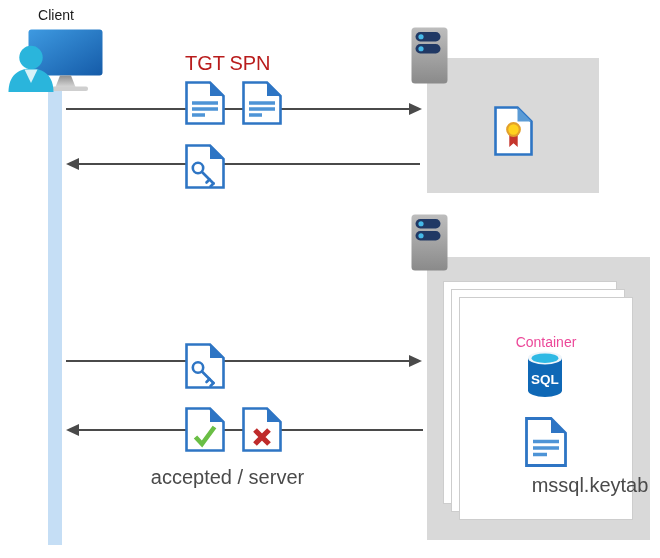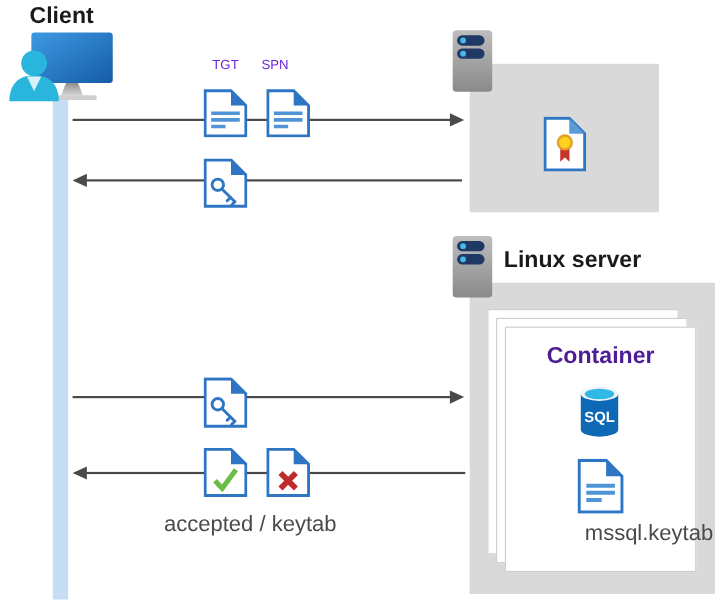--- a/index.html
+++ b/index.html
@@ -2,22 +2,22 @@
 <html><head>
 <meta charset="utf-8">
 <style>
   html,body{margin:0;padding:0;background:#fff;}
   .canvas{
     position:relative;width:660px;height:558px;background:#ffffff;overflow:hidden;
     font-family:"Liberation Sans", sans-serif;
   }
   .abs{position:absolute;}
   
-  .node-title{font-weight:bold;font-size:21px;color:#1a1a1a;line-height:26px;}
-  .msg-label{font-size:12px;color:#6d28d9;}
+  .node-title{font-weight:normal;font-size:14px;color:#1a1a1a;line-height:26px;}
+  .msg-label{font-size:20px;color:#b91c1c;}
   .sub-label{font-size:20px;color:#4a4a4a;}
   
   .zone{background:#d9d9d9;}
   
   .sheet{background:#ffffff;border:1px solid #cdcdcd;width:172px;height:221px;}
   
   .h-line{height:2px;background:#4a4a4a;}
   .head-right{width:0;height:0;border-top:6px solid transparent;border-bottom:6px solid transparent;border-left:13px solid #4a4a4a;}
   .head-left{width:0;height:0;border-top:6px solid transparent;border-bottom:6px solid transparent;border-right:13px solid #4a4a4a;}
   
@@ -117,23 +117,22 @@
     <circle cx="19.5" cy="23.5" r="6.3" fill="#ffd21f" stroke="#e3a02a" stroke-width="2.2"></circle>
   </svg>
 
   <svg class="abs" style="left:411px;top:214px;" width="37" height="57" viewBox="0 0 37 57">
     <rect x="0.5" y="0.5" width="36" height="56" rx="3.5" fill="url(#grad-server)"></rect>
     <rect x="4.5" y="5" width="25" height="9.5" rx="4.75" fill="#203864"></rect>
     <circle cx="10" cy="9.75" r="2.6" fill="#45b9e8"></circle>
     <rect x="4.5" y="17" width="25" height="9.5" rx="4.75" fill="#203864"></rect>
     <circle cx="10" cy="21.75" r="2.6" fill="#45b9e8"></circle>
   </svg>
-  <div class="abs node-title" style="left:458px;top:224px;white-space:nowrap;">Linux server</div>
 
-  <div class="abs node-title ctr" style="left:459px;top:311px;width:174px;color:#4c1d95;">Container</div>
+  <div class="abs node-title ctr" style="left:459px;top:329px;width:174px;color:#ec4899;">Container</div>
   <svg class="abs" style="left:527px;top:350px;" width="36" height="48" viewBox="0 0 36 48">
     <path d="M1,8 V40.5 A17,6.5 0 0 0 35,40.5 V8 Z" fill="#0f68b6"></path>
     <ellipse cx="18" cy="8" rx="17" ry="6.5" fill="#eef5fa"></ellipse>
     <ellipse cx="18" cy="8.2" rx="13.4" ry="4.8" fill="#2fb9e4"></ellipse>
     <text x="18" y="34" text-anchor="middle" font-size="13.5" font-weight="bold" fill="#ffffff" font-family="Liberation Sans, sans-serif">SQL</text>
   </svg>
   <svg class="abs" style="left:525px;top:417px;" width="42" height="50" viewBox="0 0 42 50">
     <path d="M1.5,1.5 H26 L40.5,16 V48.5 H1.5 Z" fill="#ffffff" stroke="#2e75c4" stroke-width="2.8"></path>
     <polygon points="26,1.5 40.5,16 26,16" fill="#2e75c4"></polygon>
     <path d="M8,24.5 H34 M8,31 H34 M8,37.5 H22" stroke="#4e94d6" stroke-width="3.6"></path>
@@ -154,15 +153,15 @@
   <svg class="abs" style="left:185px;top:407px;" width="40" height="45" viewBox="0 0 40 45">
     <path d="M1.5,1.5 H25 L38.5,15 V43.5 H1.5 Z" fill="#ffffff" stroke="#2e75c4" stroke-width="2.6"></path>
     <polygon points="25,1.5 38.5,15 25,15" fill="#2e75c4"></polygon>
     <path d="M10.5,30 L17,37 L29.5,20" stroke="#6abe45" stroke-width="4.6" fill="none"></path>
   </svg>
   <svg class="abs" style="left:242px;top:407px;" width="40" height="45" viewBox="0 0 40 45">
     <path d="M1.5,1.5 H25 L38.5,15 V43.5 H1.5 Z" fill="#ffffff" stroke="#2e75c4" stroke-width="2.6"></path>
     <polygon points="25,1.5 38.5,15 25,15" fill="#2e75c4"></polygon>
     <path d="M13,23 L27,37 M27,23 L13,37" stroke="#bf2b2b" stroke-width="5.2"></path>
   </svg>
-  <div class="abs sub-label ctr" style="left:120px;top:466px;width:215px;">accepted / keytab</div>
+  <div class="abs sub-label ctr" style="left:120px;top:466px;width:215px;">accepted / server</div>
 
 </div>
 
 </body></html>

